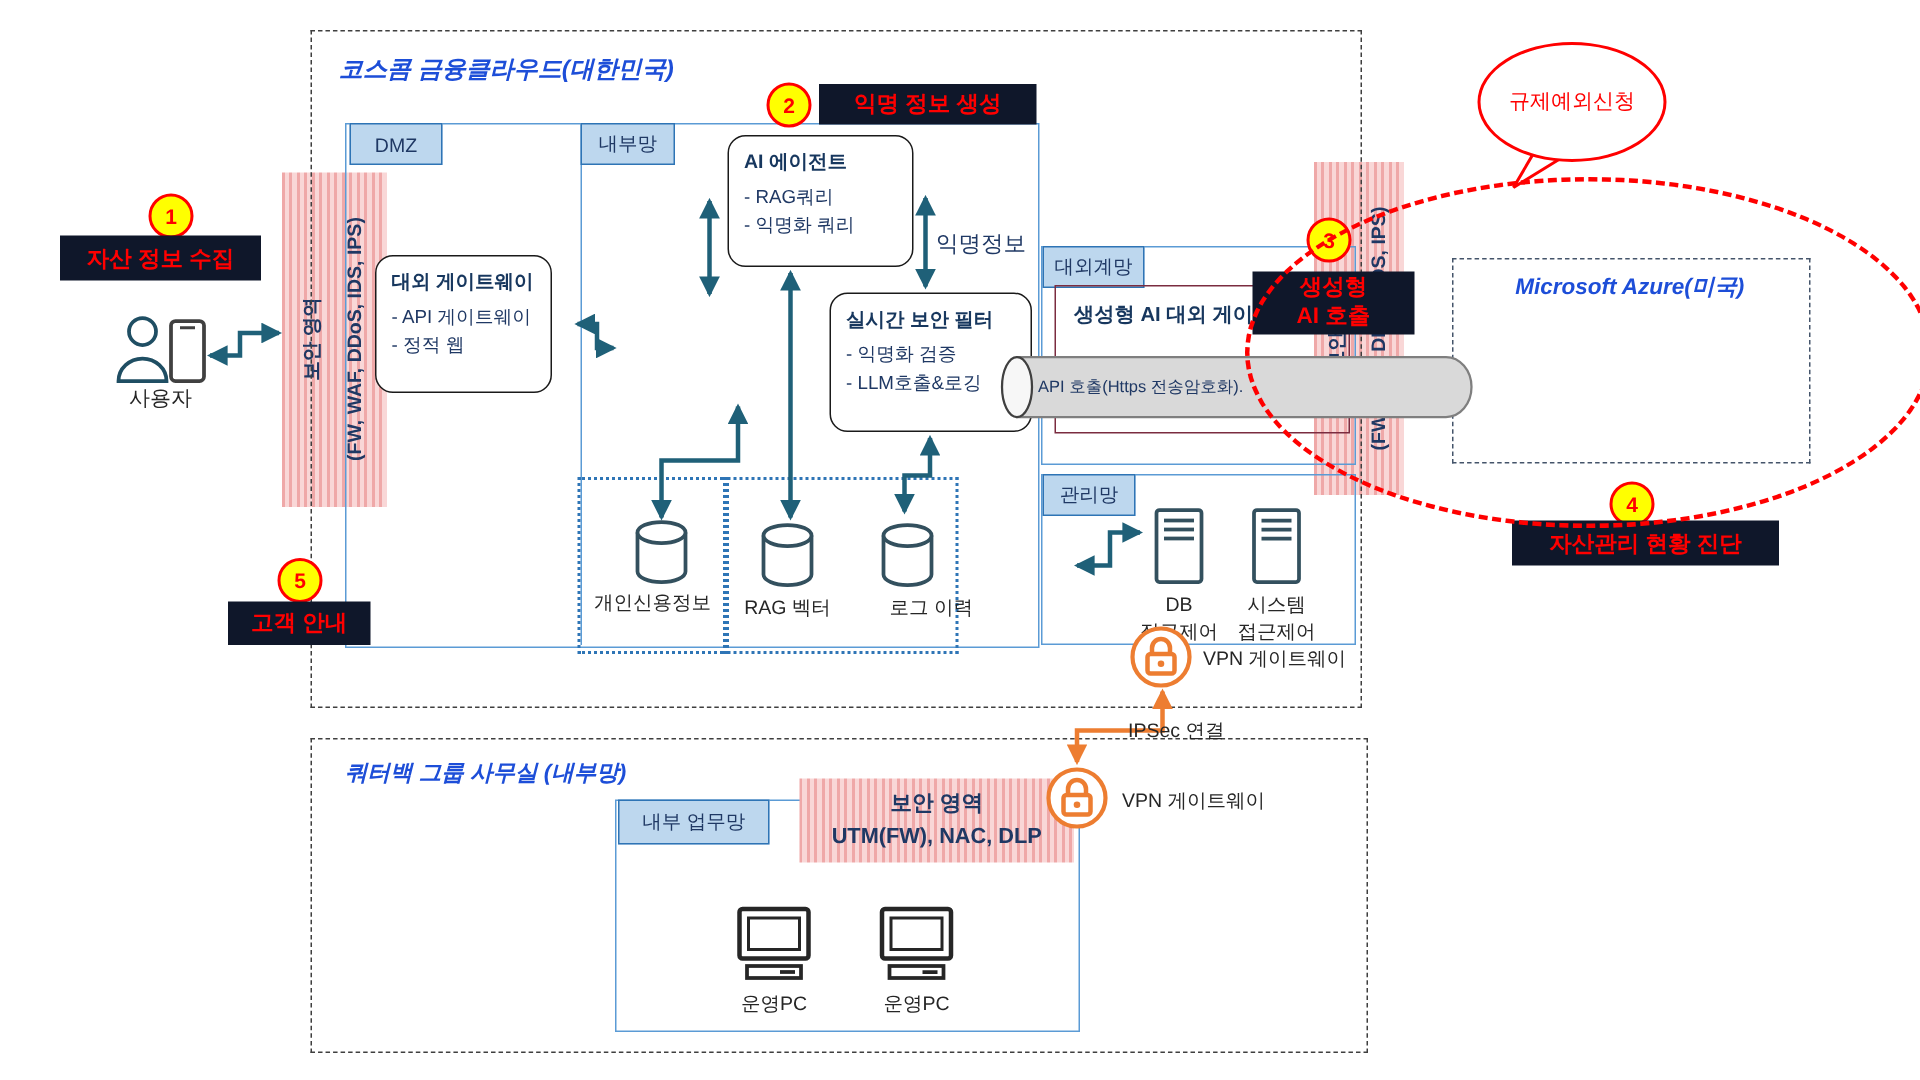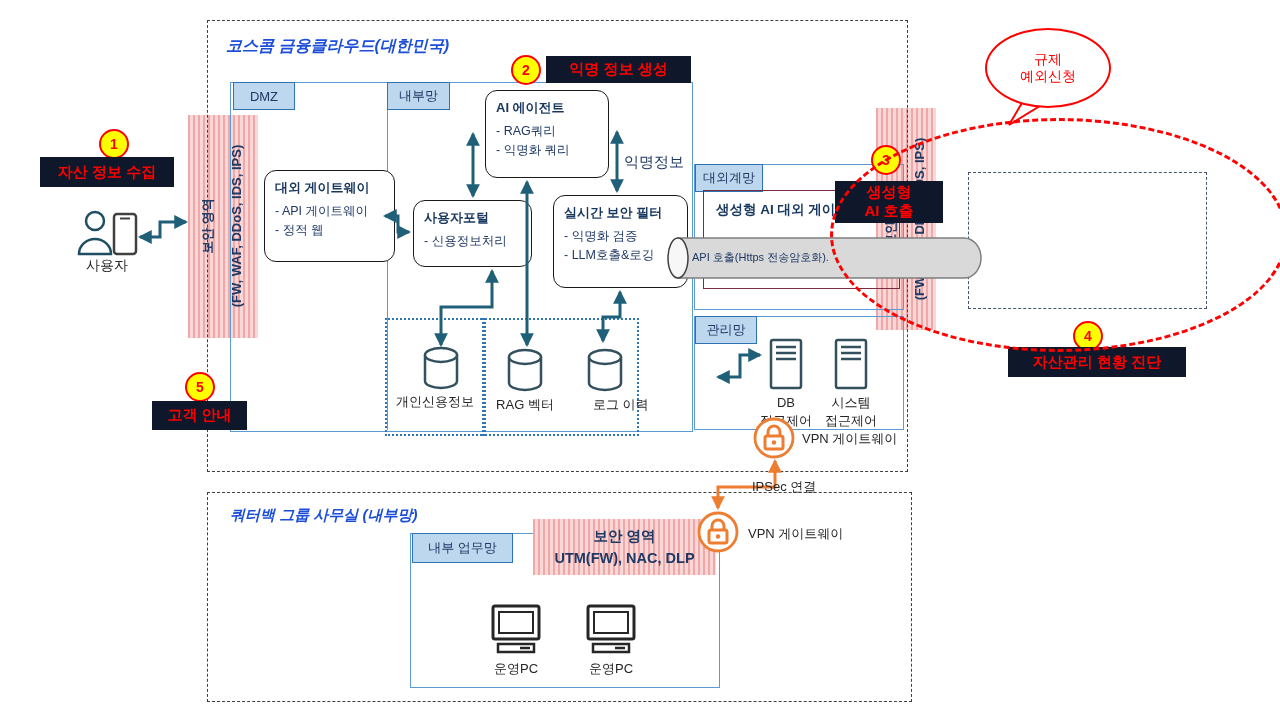--- a/index.html
+++ b/index.html
@@ -29,21 +29,21 @@
   .badge{width:26px;height:26px;border-radius:50%;background:#FFFF00;border:2px solid #FF0000;
          color:#FF0000;font-weight:bold;font-size:14px;display:flex;align-items:center;justify-content:center;z-index:3;}
   .small-label{font-size:13px;color:#262626;white-space:nowrap;}
   .navy-label{font-size:15px;color:#1F3864;white-space:nowrap;}
   .center{text-align:center;}
   .overlay{z-index:3;}
   .svgtop{z-index:2;pointer-events:none;}
   
   .red-ellipse{border:3px dashed #FF0000;border-radius:50%;z-index:3;}
   .callout{border:2.5px solid #FF0000;border-radius:50%;background:#fff;color:#FF0000;
-           font-size:14px;display:flex;flex-direction:column;align-items:center;justify-content:center;
+           font-size:14px;display:flex;align-items:center;justify-content:center;
            line-height:1.25;z-index:4;}
   .pinkbox{background:repeating-linear-gradient(90deg,#EFA8A8 0 2px,#F9D7D7 2px 5px);
            display:flex;flex-direction:column;align-items:center;justify-content:center;z-index:1;}
   .pinkbox .l1,.pinkbox .l2{font-weight:bold;color:#1F3864;font-size:14.5px;line-height:1.55;}
 </style>
 </head>
 <body>
 
 <div id="stage">
 
@@ -74,48 +74,45 @@
   <div class="abs zone-label" style="left:412px;top:533px;width:99px;height:28px;">내부 업무망</div>
 
   <div class="abs pinkbox" style="left:533px;top:519px;width:183px;height:56px;">
     <span class="l1">보안 영역</span>
     <span class="l2">UTM(FW), NAC, DLP</span>
   </div>
 
   <div class="abs dotted" style="left:385px;top:318px;width:97px;height:114px;"></div>
   <div class="abs dotted" style="left:482px;top:318px;width:153px;height:114px;"></div>
 
-  <div class="abs node" style="left:264px;top:170px;width:131px;height:92px;">
+  <div class="abs node" style="left:250px;top:170px;width:118px;height:92px;">
     <div class="node-title">대외 게이트웨이</div>
     <div class="node-item">- API 게이트웨이</div>
     <div class="node-item">- 정적 웹</div>
   </div>
 
-  <div class="abs node" style="left:413px;top:200px;width:119px;height:67px;">
-    <div class="node-title">사용자포털</div>
-    <div class="node-item">- 신용정보처리</div>
-  </div>
 
   <div class="abs node" style="left:485px;top:90px;width:124px;height:88px;">
     <div class="node-title">AI 에이전트</div>
     <div class="node-item">- RAG쿼리</div>
     <div class="node-item">- 익명화 쿼리</div>
   </div>
 
   <div class="abs node" style="left:553px;top:195px;width:135px;height:93px;">
     <div class="node-title">실시간 보안 필터</div>
     <div class="node-item">- 익명화 검증</div>
     <div class="node-item">- LLM호출&amp;로깅</div>
   </div>
 
   <div class="abs maroon" style="left:703px;top:190px;width:195px;height:97px;">
     <div class="node-title" style="margin:10px 0 0 12px;font-size:13.5px;">생성형 AI 대외 게이트웨이</div>
   </div>
 
   <div class="abs" style="left:968px;top:172px;width:237px;height:135px;border:1.5px dashed #44546A;"></div>
+  <div class="abs site-title center" style="left:968px;top:182px;width:237px;font-size:15px;">Microsoft Azure(미국)</div>
 
   <svg class="abs" style="left:76px;top:210px;" width="38" height="46" viewBox="0 0 38 46">
     <circle cx="19" cy="11" r="9" fill="#fff" stroke="#1F4E63" stroke-width="2.5"></circle>
     <path d="M3,44 a16,15 0 0 1 32,0 z" fill="#fff" stroke="#1F4E63" stroke-width="2.5"></path>
   </svg>
   <svg class="abs" style="left:112px;top:212px;" width="26" height="44" viewBox="0 0 26 44">
     <rect x="2" y="2" width="22" height="40" rx="3" fill="#fff" stroke="#404040" stroke-width="2.5"></rect>
     <line x1="8" y1="6.5" x2="18" y2="6.5" stroke="#404040" stroke-width="2"></line>
   </svg>
   <div class="abs small-label" style="left:72px;top:257px;width:70px;text-align:center;font-size:14px;">사용자</div>

